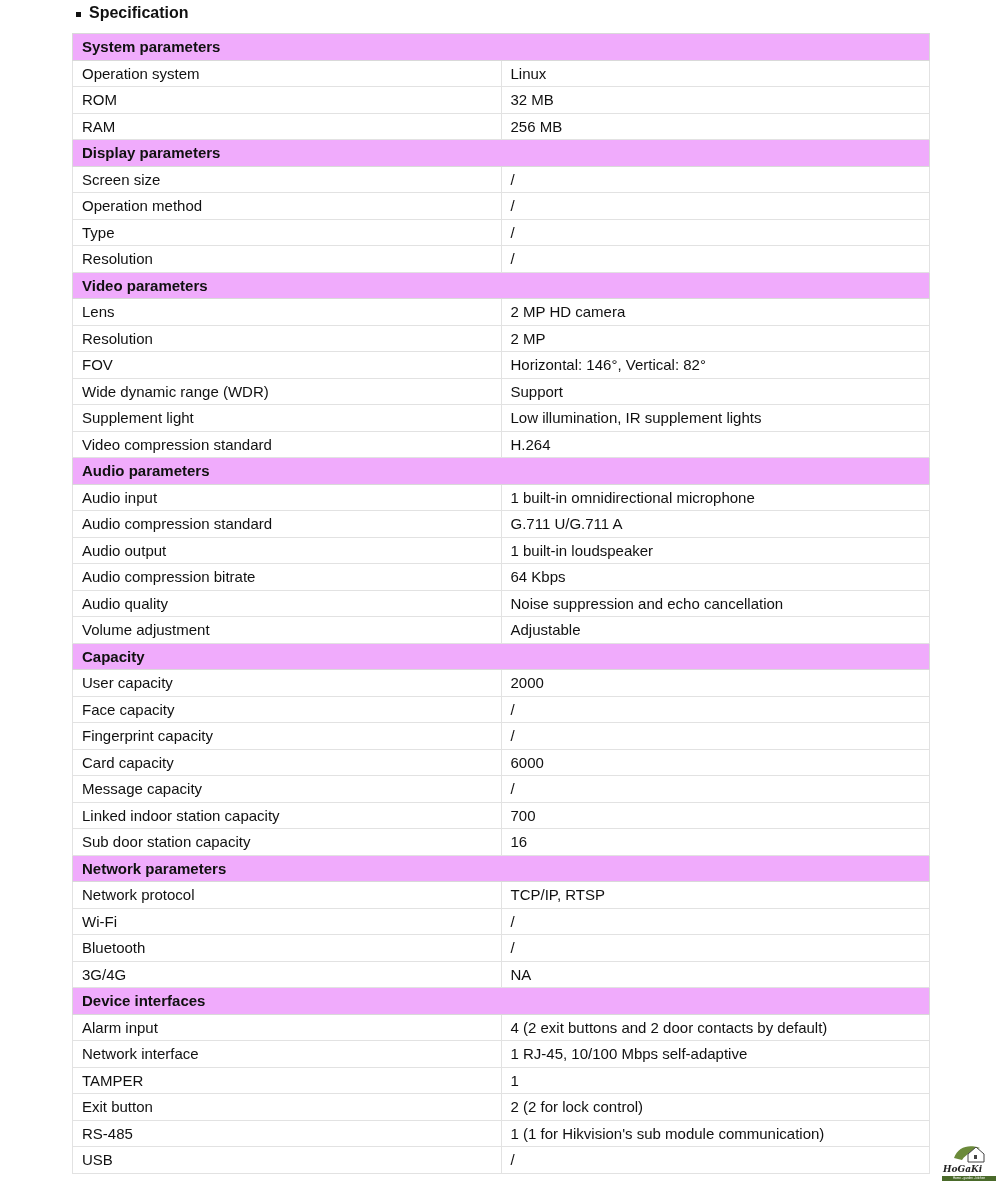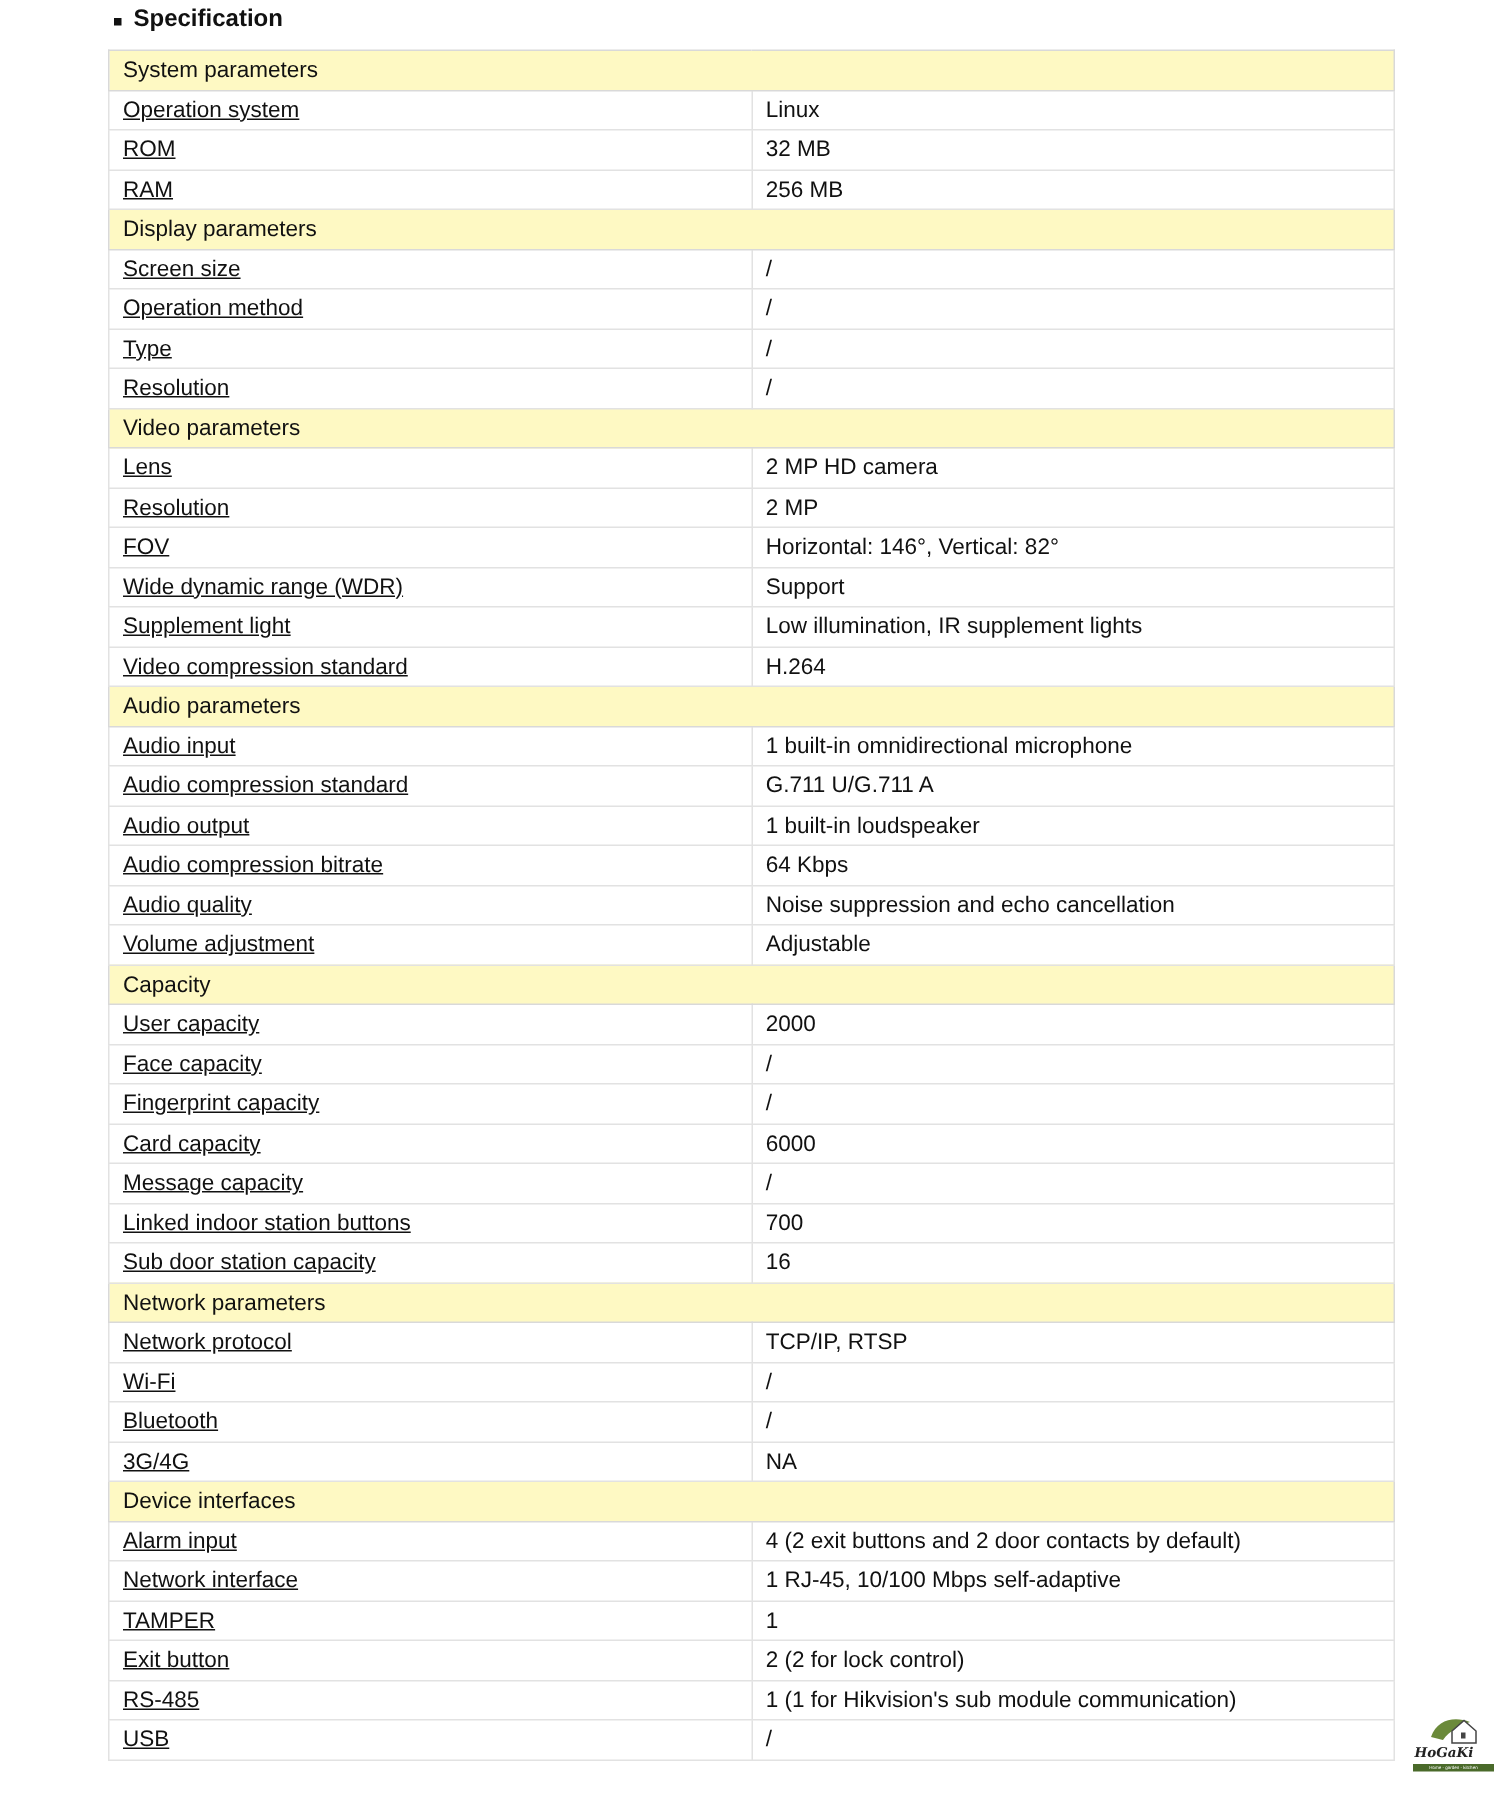--- a/index.html
+++ b/index.html
@@ -1,22 +1,22 @@
 <!DOCTYPE html>
 <html><head>
 <meta charset="utf-8">
 <style>
   html, body { margin: 0; padding: 0; background: #ffffff; }
   body { width: 1000px; height: 1195px; position: relative; overflow: hidden; font-family: "Liberation Sans", sans-serif; color: #111; }
   .title { position: absolute; left: 76px; top: 4px; font-size: 16px; font-weight: bold; display: flex; align-items: center; }
   .title .bullet { display: inline-block; width: 5px; height: 5px; background: #111; margin-right: 8px; margin-top: 2px; }
   table.spec { position: absolute; left: 72px; top: 33px; width: 858px; border-collapse: collapse; table-layout: fixed; }
   table.spec td { height: 25.5px; padding: 0 0 0 9px; font-size: 15px; border: 1px solid #e2e2e2; white-space: nowrap; }
-  table.spec td.c1 { width: 236px; text-decoration: underline; }
-  tr.section td { background: #fef9c3; font-weight: normal; border-color: #d9d9d9; }
+  table.spec td.c1 { width: 236px; }
+  tr.section td { background: #f0abfc; font-weight: bold; border-color: #d9d9d9; }
   .logo { position: absolute; left: 940px; top: 1140px; width: 58px; height: 45px; text-decoration: underline; }
   .logo svg { display: block; }
   .logo .brand { font-family: "DejaVu Serif", serif; font-style: italic; font-weight: bold; font-size: 9px; color: #222; position: absolute; top: 24px; left: 3px; }
   .logo .tag { position: absolute; top: 36px; left: 2px; width: 54px; height: 5px; background: #4a6a2a; color: #fff; font-size: 3px; line-height: 5px; text-align: center; overflow: hidden; }
 </style>
 </head>
 <body>
 
 <div class="title">
   <span class="bullet"></span>
@@ -130,21 +130,21 @@
       </tr>
       <tr>
         <td class="c1">Card capacity</td>
         <td>6000</td>
       </tr>
       <tr>
         <td class="c1">Message capacity</td>
         <td>/</td>
       </tr>
       <tr>
-        <td class="c1">Linked indoor station buttons</td>
+        <td class="c1">Linked indoor station capacity</td>
         <td>700</td>
       </tr>
       <tr>
         <td class="c1">Sub door station capacity</td>
         <td>16</td>
       </tr>
       <tr class="section">
         <td colspan="2">Network parameters</td>
       </tr>
       <tr>

